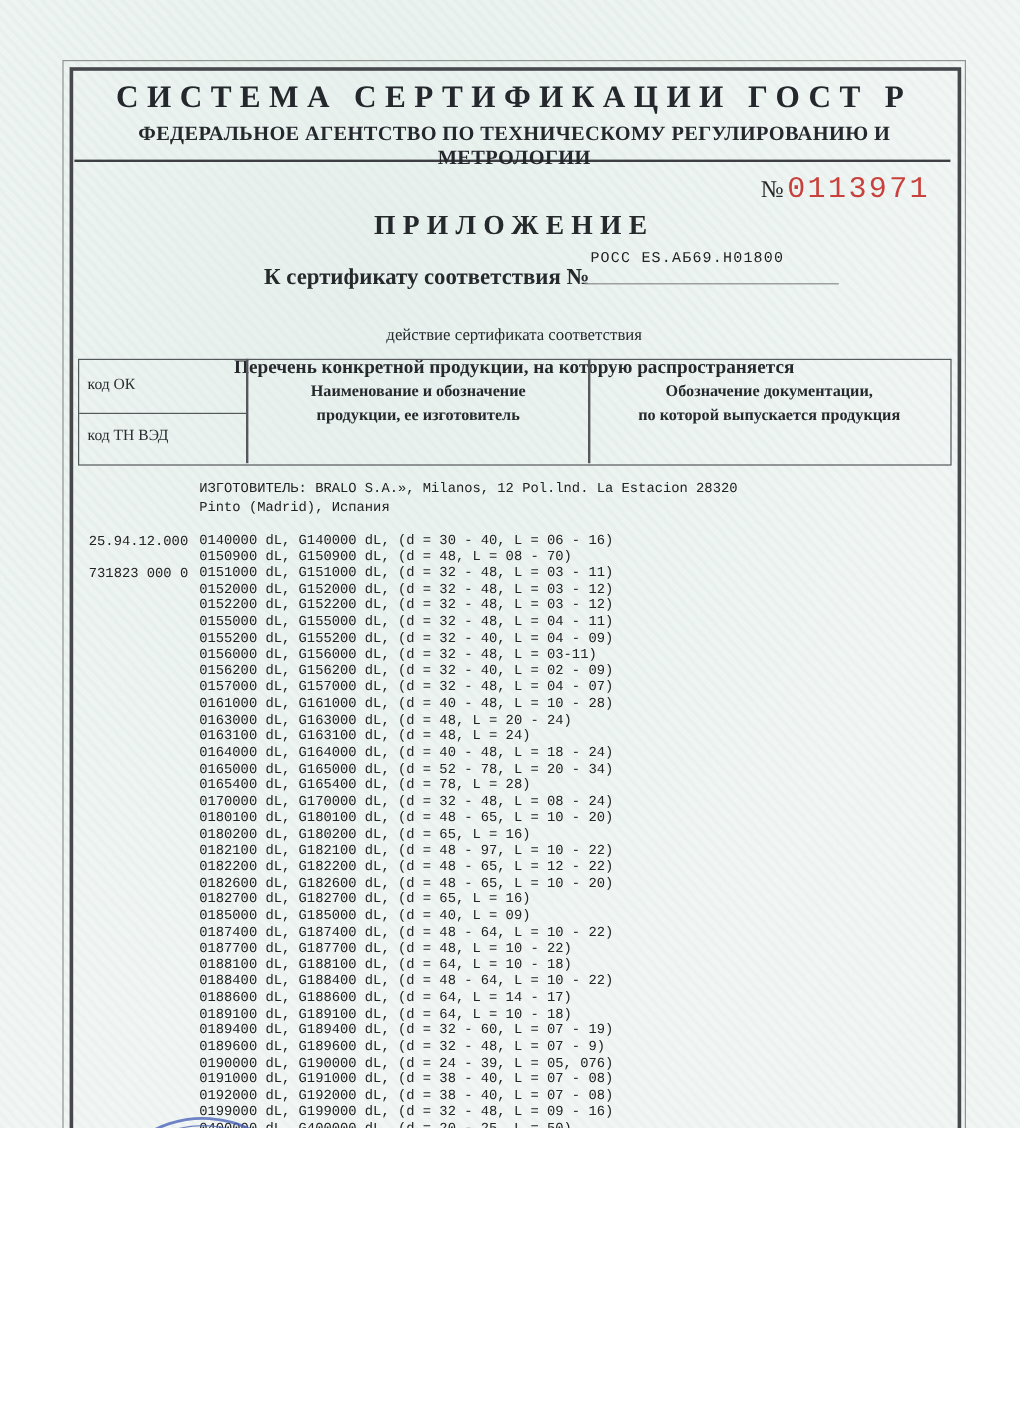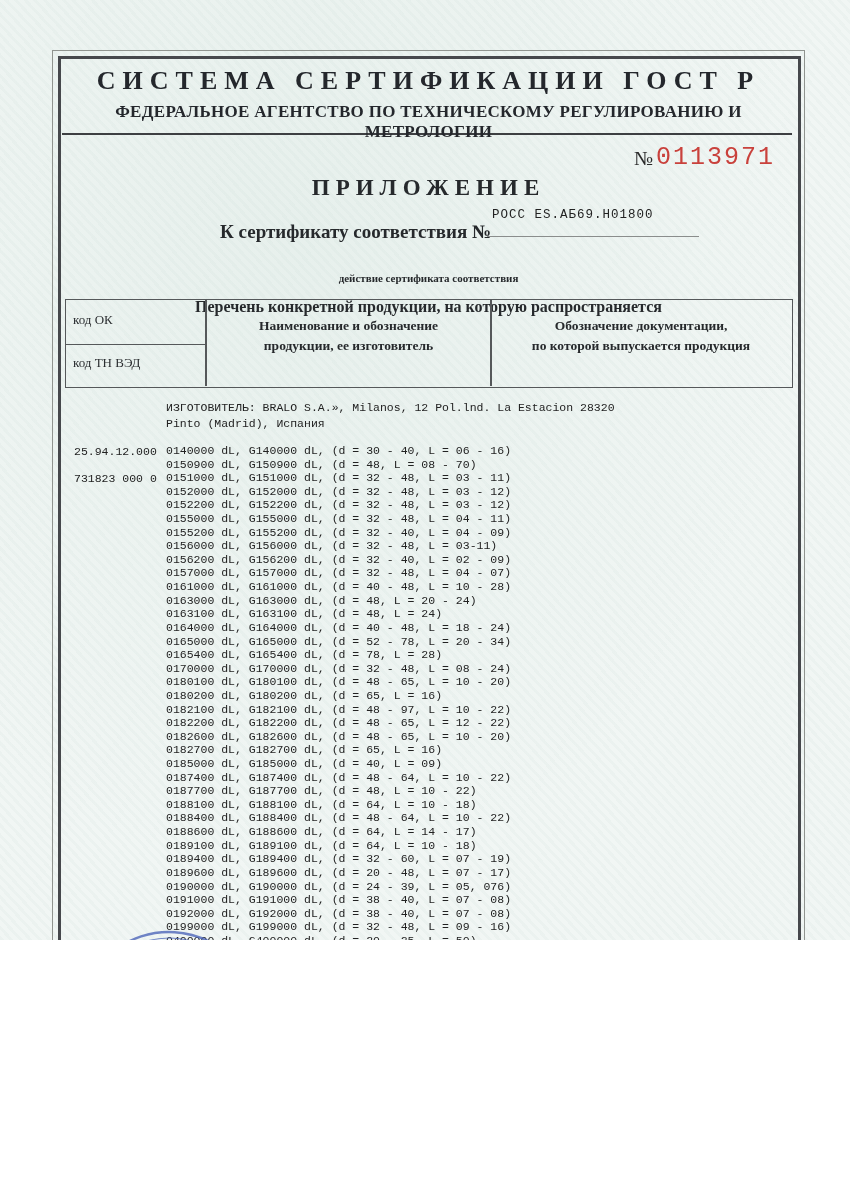--- a/index.html
+++ b/index.html
@@ -20,21 +20,21 @@
   .agency{top:102px;font-size:17px;font-weight:bold;letter-spacing:.3px;color:#24272c;}
   .num-sign{left:634px;top:147px;font-size:20px;color:#2a2a2a;}
   .form-number{left:656px;top:143px;font-family:"Liberation Mono","DejaVu Sans Mono",monospace;
     font-size:25px;color:#c9413c;letter-spacing:2px;}
   .doc-title{top:175px;font-size:23px;font-weight:bold;letter-spacing:6px;}
   .cert-label{left:220px;top:221px;font-size:19px;font-weight:bold;}
   .cert-value{left:492px;top:208px;font-family:"Liberation Mono","DejaVu Sans Mono",monospace;
     font-size:12.5px;letter-spacing:1px;color:#222;}
   .cert-underline{left:487px;top:236px;width:212px;height:1px;background:#8a8d8c;}
   .subtitle1{top:250px;font-size:16px;font-weight:bold;margin-top:48px;}
-  .subtitle2{top:272px;font-size:11px;font-weight:bold;}
+  .subtitle2{top:272px;font-size:14px;font-weight:normal;}
   .tbl-box{left:65px;top:299px;width:726px;height:87px;border:1.5px solid #55585a;}
   .tbl-v1{left:205px;top:299px;width:1.5px;height:87px;background:#55585a;}
   .tbl-v2{left:490px;top:299px;width:1.5px;height:87px;background:#55585a;}
   .tbl-hsplit{left:66px;top:344px;width:139px;height:1px;background:#55585a;}
   .code-hdr{left:73px;font-size:13px;color:#2b2e31;}
   .col-hdr{font-size:13.5px;font-weight:bold;text-align:center;white-space:pre-line;line-height:1.45;color:#26292c;}
   .mono{font-family:"Liberation Mono","DejaVu Sans Mono",monospace;white-space:pre;color:#222;}
   .manufacturer{left:166px;top:400px;font-size:11.5px;line-height:16px;}
   .prod-list{left:166px;top:444px;}
   .prod-list div{height:13.62px;line-height:13.62px;font-size:11.5px;
@@ -118,21 +118,21 @@
       <div>0182600 dL, G182600 dL, (d = 48 - 65, L = 10 - 20)</div>
       <div>0182700 dL, G182700 dL, (d = 65, L = 16)</div>
       <div>0185000 dL, G185000 dL, (d = 40, L = 09)</div>
       <div>0187400 dL, G187400 dL, (d = 48 - 64, L = 10 - 22)</div>
       <div>0187700 dL, G187700 dL, (d = 48, L = 10 - 22)</div>
       <div>0188100 dL, G188100 dL, (d = 64, L = 10 - 18)</div>
       <div>0188400 dL, G188400 dL, (d = 48 - 64, L = 10 - 22)</div>
       <div>0188600 dL, G188600 dL, (d = 64, L = 14 - 17)</div>
       <div>0189100 dL, G189100 dL, (d = 64, L = 10 - 18)</div>
       <div>0189400 dL, G189400 dL, (d = 32 - 60, L = 07 - 19)</div>
-      <div>0189600 dL, G189600 dL, (d = 20 - 48, L = 07 - 17)</div>
+      <div>0189600 dL, G189600 dL, (d = 32 - 48, L = 07 - 9)</div>
       <div>0190000 dL, G190000 dL, (d = 24 - 39, L = 05, 076)</div>
       <div>0191000 dL, G191000 dL, (d = 38 - 40, L = 07 - 08)</div>
       <div>0192000 dL, G192000 dL, (d = 38 - 40, L = 07 - 08)</div>
       <div>0199000 dL, G199000 dL, (d = 32 - 48, L = 09 - 16)</div>
       <div>0400000 dL, G400000 dL, (d = 20 - 25, L = 50)</div>
       <div>07000 dL 9000, G7000 dL 9000, (d= N, B, J, G, M, A;  L= 0, 1, 5, E, L)</div>
       <div>07020 dL, G7020 dL, (d= 144 - 904;  L= 001 - 801)</div>
       <div>07100 dL 9000, G7100 dL 9000, (d= N, B, J, G, M;  L=0, 1, E, L)</div>
     </div>
 

